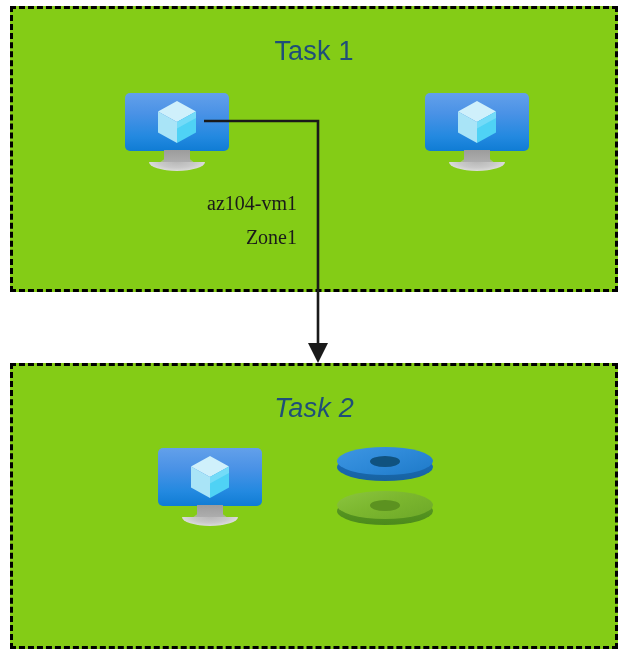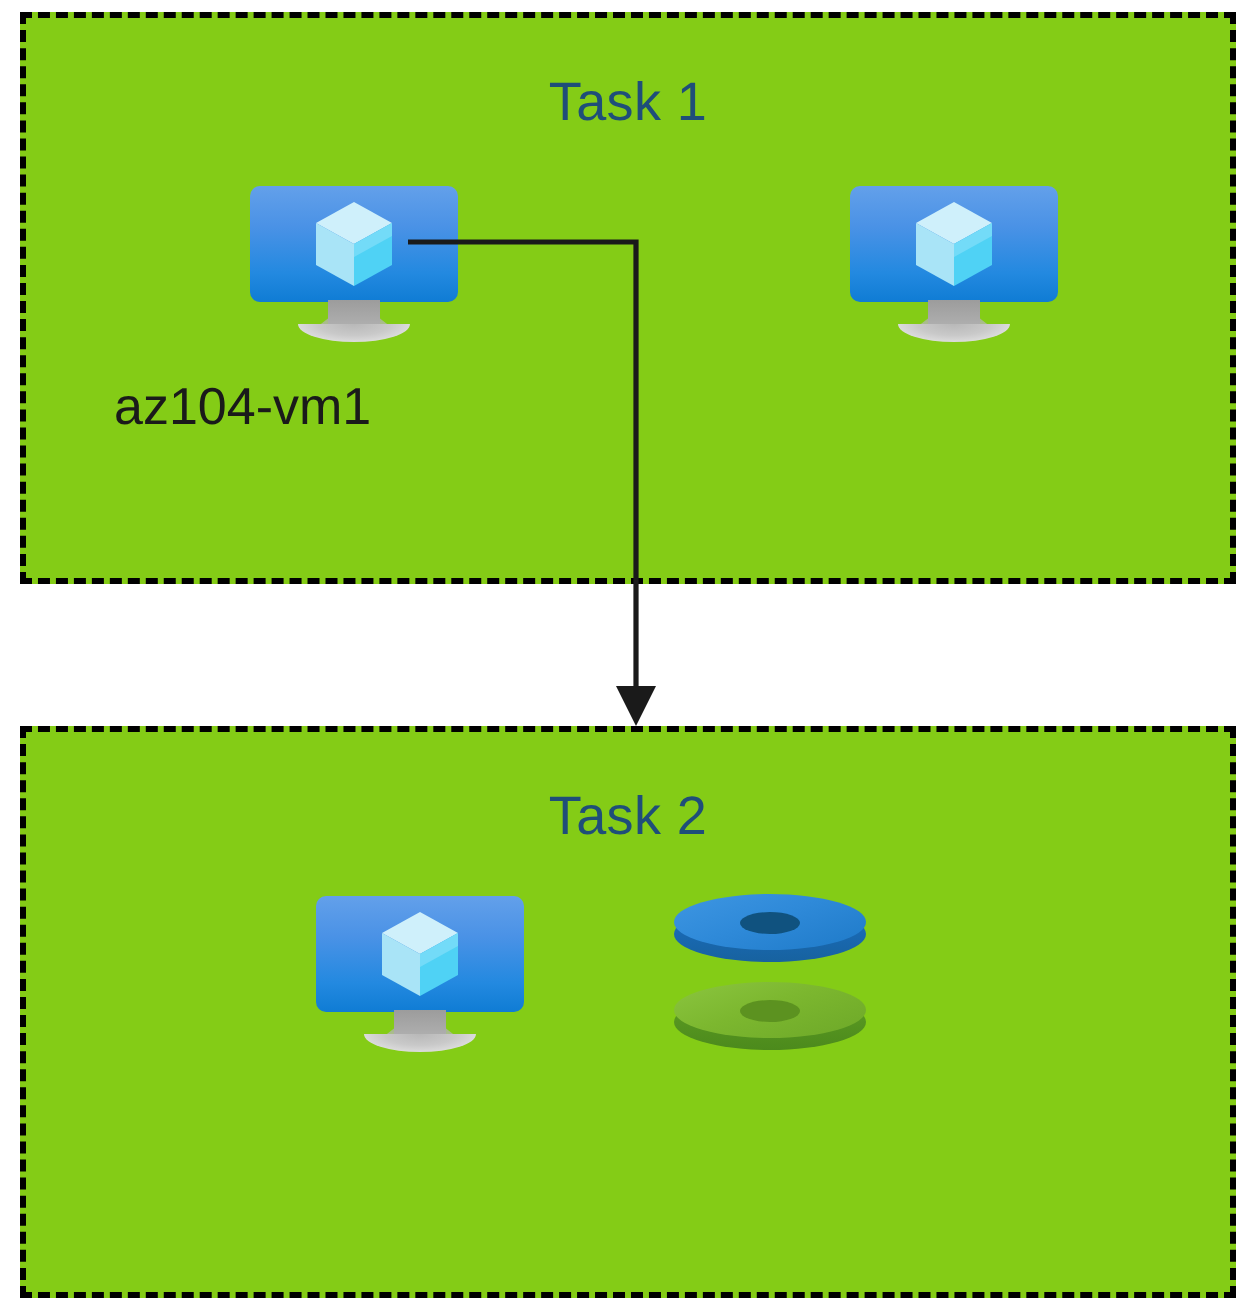--- a/index.html
+++ b/index.html
@@ -46,21 +46,21 @@
     left: 0;
     right: 0;
     text-align: center;
     color: #1F4E79;
     font-size: 27px;
     font-weight: 400;
     letter-spacing: 0.2px;
     line-height: 1;
   }
   #task1-title { top: 29px; }
-  #task2-title { top: 29px; }
+  #task2-title { top: 29px; font-style: italic; }
 
   
   .vm-icon {
     position: absolute;
     width: 104px;
     height: 78px;
   }
   .vm-screen {
     position: absolute;
     left: 0;
@@ -108,25 +108,26 @@
     clip-path: polygon(28% 0%, 72% 0%, 100% 100%, 0% 100%);
   }
 
   #vm1-icon { left: 112px; top: 84px; }
   #vm2-icon { left: 412px; top: 84px; }
   #vm3-icon { left: 158px; top: 448px; }
 
   
   .vm-label {
     position: absolute;
-    text-align: left;
+    text-align: right;
     color: #1A1A1A;
-    font-size: 26px;
+    font-size: 20px;
     line-height: 34px;
     white-space: nowrap;
+    font-family: Liberation Serif, serif;
   }
   #vm1-label { left: 44px;  top: 177px; width: 240px; }
   #vm2-label { left: 344px; top: 177px; width: 240px; }
 
   
   #disks-icon {
     position: absolute;
     left: 337px;
     top: 447px;
     width: 98px;
@@ -214,20 +215,21 @@
           <polygon points="21,22 40,11.5 40,18 21,28.5" fill="#7FDDF8" opacity="0.75"></polygon>
         </svg>
       </div>
       <div class="vm-flare"></div>
       <div class="vm-neck"></div>
       <div class="vm-base"></div>
     </div>
 
     <div id="vm1-label" class="vm-label">
       <div>az104-vm1</div>
+      <div>Zone1</div>
     </div>
 
 
   </div>
 
   <div id="task2-box" class="task-box">
 
     <div id="task2-title" class="task-title">Task 2</div>
 
   </div>

